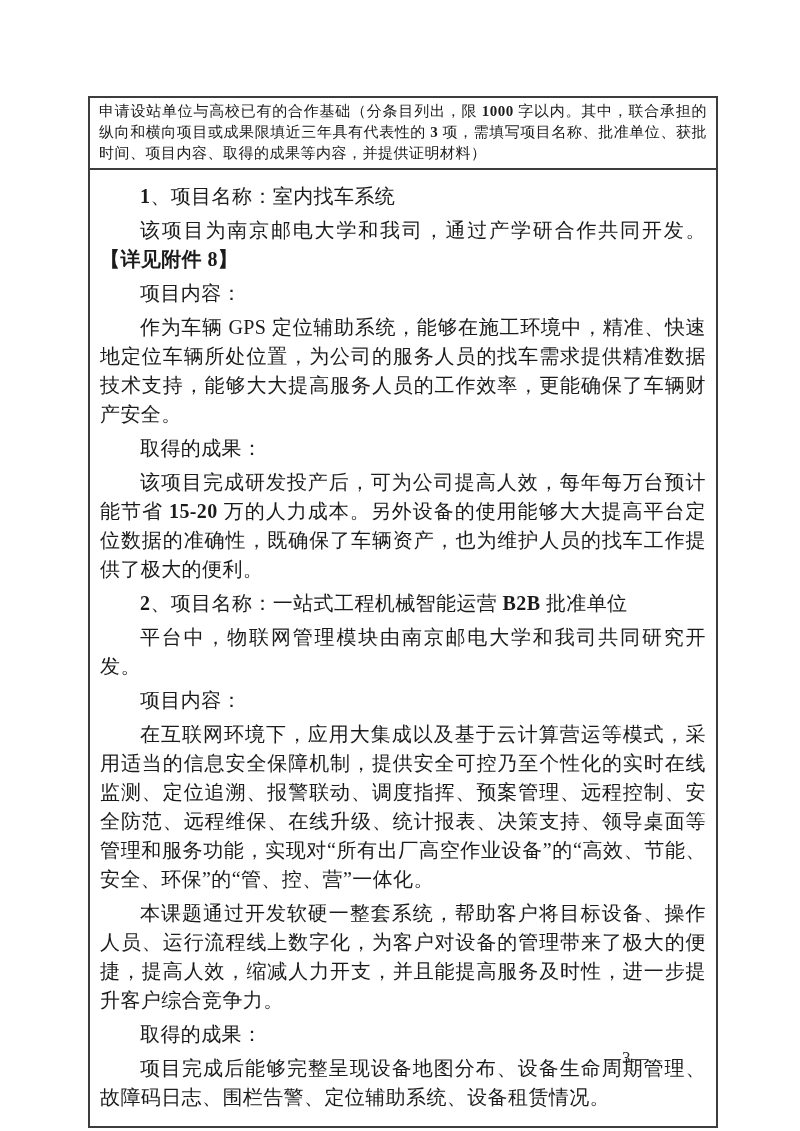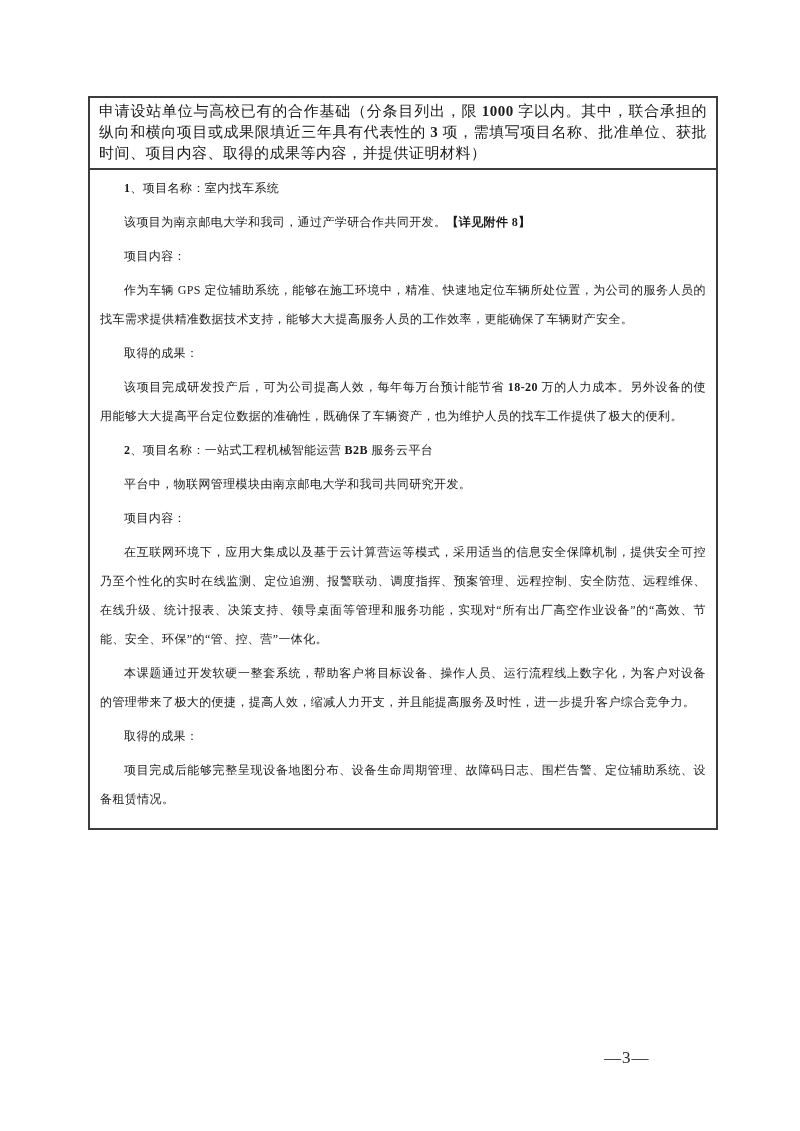--- a/index.html
+++ b/index.html
@@ -32,22 +32,22 @@
   }
   .header-cell {
     border-bottom: 2px solid #3d3d3d;
     padding: 3px 9px 4px 9px;
     font-size: 15px;
     line-height: 21px;
     text-align: justify;
     letter-spacing: 0.5px;
   }
   .body-cell {
-    padding: 4px 10px 14px 10px;
-    font-size: 12px;
+    padding: 12px 10px 14px 10px;
+    font-size: 20px;
     line-height: 29px;
   }
   .body-cell p.para {
     margin: 0 0 5px 0;
     text-indent: 2em;
     text-align: justify;
     letter-spacing: 0.4px;
   }
   .body-cell p.para:last-child { margin-bottom: 0; }
   .bold { font-weight: bold; }
@@ -68,22 +68,22 @@
   <div class="content-table">
     <div class="header-cell">
       <span><span>申请设站单位与高校已有的合作基础（分条目列出，限 </span><span class="bold">1000</span><span> 字以内。其中，联合承担的纵向和横向项目或成果限填近三年具有代表性的 </span><span class="bold">3</span><span> 项，需填写项目名称、批准单位、获批时间、项目内容、取得的成果等内容，并提供证明材料）</span></span>
     </div>
     <div class="body-cell">
         <p class="para"><span class="bold">1</span><span>、项目名称：室内找车系统</span></p>
         <p class="para"><span>该项目为南京邮电大学和我司，通过产学研合作共同开发。</span><span class="bold">【详见附件 8】</span></p>
         <p class="para"><span>项目内容：</span></p>
         <p class="para"><span>作为车辆 GPS 定位辅助系统，能够在施工环境中，精准、快速地定位车辆所处位置，为公司的服务人员的找车需求提供精准数据技术支持，能够大大提高服务人员的工作效率，更能确保了车辆财产安全。</span></p>
         <p class="para"><span>取得的成果：</span></p>
-        <p class="para"><span>该项目完成研发投产后，可为公司提高人效，每年每万台预计能节省 </span><span class="bold">18-20</span><span> 万的人力成本。另外设备的使用能够大大提高平台定位数据的准确性，既确保了车辆资产，也为维护人员的找车工作提供了极大的便利。</span></p>
-        <p class="para"><span class="bold">2</span><span>、项目名称：一站式工程机械智能运营 </span><span class="bold">B2B</span><span> 服务云平台</span></p>
+        <p class="para"><span>该项目完成研发投产后，可为公司提高人效，每年每万台预计能节省 </span><span class="bold">15-20</span><span> 万的人力成本。另外设备的使用能够大大提高平台定位数据的准确性，既确保了车辆资产，也为维护人员的找车工作提供了极大的便利。</span></p>
+        <p class="para"><span class="bold">2</span><span>、项目名称：一站式工程机械智能运营 </span><span class="bold">B2B</span><span> 批准单位</span></p>
         <p class="para"><span>平台中，物联网管理模块由南京邮电大学和我司共同研究开发。</span></p>
         <p class="para"><span>项目内容：</span></p>
         <p class="para"><span>在互联网环境下，应用大集成以及基于云计算营运等模式，采用适当的信息安全保障机制，提供安全可控乃至个性化的实时在线监测、定位追溯、报警联动、调度指挥、预案管理、远程控制、安全防范、远程维保、在线升级、统计报表、决策支持、领导桌面等管理和服务功能，实现对“所有出厂高空作业设备”的“高效、节能、安全、环保”的“管、控、营”一体化。</span></p>
         <p class="para"><span>本课题通过开发软硬一整套系统，帮助客户将目标设备、操作人员、运行流程线上数字化，为客户对设备的管理带来了极大的便捷，提高人效，缩减人力开支，并且能提高服务及时性，进一步提升客户综合竞争力。</span></p>
         <p class="para"><span>取得的成果：</span></p>
         <p class="para"><span>项目完成后能够完整呈现设备地图分布、设备生命周期管理、故障码日志、围栏告警、定位辅助系统、设备租赁情况。</span></p>
       </div>
   </div>
 
   <div class="page-number">—3—</div>

